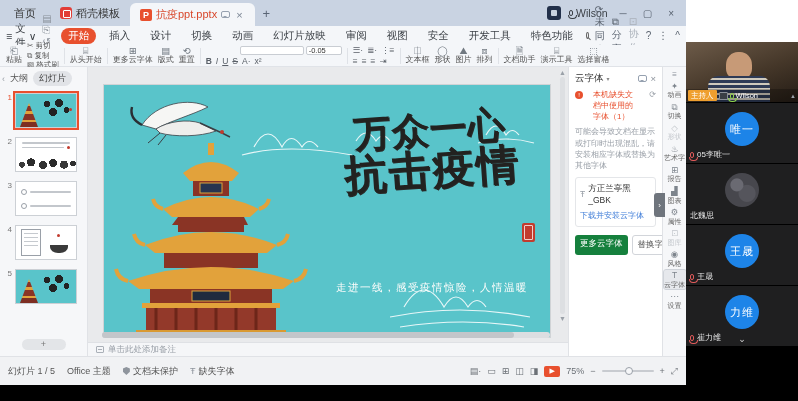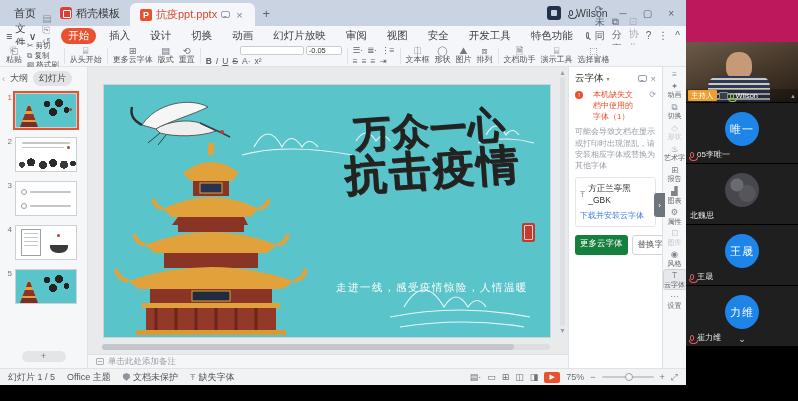--- a/index.html
+++ b/index.html
@@ -118,29 +118,29 @@
 
   
   .strip { width:24px; background:#f6f7f9; border-left:1px solid #e0e2e6; display:flex; flex-direction:column; align-items:center; padding-top:3px; gap:2px; position:relative; font-size:7px; color:#666; }
   .sitem { display:flex; flex-direction:column; align-items:center; line-height:1.1; padding:1px 0; width:22px; border-radius:2px; }
   .sitem .ig { font-size:8.5px; color:#7d848c; }
   .sitem.disabled, .sitem.disabled .ig { color:#c3c7cc; }
   .sitem.active { background:#e6e8ec; outline:1px solid #cfd3d9; }
   .collapse-handle { position:absolute; left:-9px; top:126px; width:11px; height:24px; background:#6f757d; color:#fff; border-radius:3px 0 0 3px; font-size:8px; display:flex; align-items:center; justify-content:center; }
 
   
-  .status { height:17px; background:#f1f2f4; border-top:1px solid #e0e2e6; display:flex; align-items:center; font-size:9px; color:#555; padding:0 8px; gap:12px; }
+  .status { height:29px; background:#f1f2f4; border-top:1px solid #e0e2e6; display:flex; align-items:center; font-size:9px; color:#555; padding:0 8px; gap:12px; }
   .st-right { margin-left:auto; display:flex; align-items:center; gap:6px; color:#6b7076; font-size:9px; }
   .play { width:16px; height:11px; background:#e8502e; color:#fff; border-radius:2px; font-size:7px; display:flex; align-items:center; justify-content:center; }
   .slider { width:52px; height:2px; background:#c8cbd0; border-radius:1px; position:relative; }
   .knob { position:absolute; left:46%; top:-3px; width:8px; height:8px; background:#f6f7f9; border:1px solid #9aa0a8; border-radius:50%; }
   .shield { width:7px; height:8px; background:#8f959d; clip-path:polygon(50% 0,100% 20%,100% 60%,50% 100%,0 60%,0 20%); }
 
   
-  .meet { position:absolute; left:686px; top:0; width:112px; height:342px; background:#be185d; }
+  .meet { position:absolute; left:686px; top:0; width:112px; height:342px; background:#ffffff; }
   .tile { position:relative; width:100%; height:61px; background:#1f1f20; border-bottom:1px solid #000; overflow:hidden; }
   .tile.video { background:linear-gradient(160deg,#6d5b49,#453729 55%,#241c15); }
   .face { position:absolute; left:40px; top:10px; width:26px; height:28px; background:#c79a77; border-radius:46% 46% 42% 42%; }
   .torso { position:absolute; left:22px; top:34px; width:62px; height:27px; border-radius:10px 10px 0 0; background:repeating-linear-gradient(0deg,#2e3a55 0 3px,#cfc9bc 3px 5px); }
   .vlabel { position:absolute; left:0; right:0; bottom:0; height:13px; display:flex; align-items:center; gap:2px; padding:0 2px; font-size:7.5px; color:#fff; background:rgba(0,0,0,.25); }
   .hostbadge { background:#ef9f2f; color:#fff; padding:0 3px; height:11px; line-height:11px; border-radius:1px; white-space:nowrap; }
   .share-ico { width:9px; height:8px; background:#3a3f45; border:1px solid #8a9098; border-radius:1px; }
   .sig { margin-left:auto; color:#9aa0a8; font-size:6px; }
   .avatar { position:absolute; left:50%; top:9px; transform:translateX(-50%); width:34px; height:34px; border-radius:50%; background:#1d84e8; color:#fff; font-size:11px; display:flex; align-items:center; justify-content:center; letter-spacing:1px; }
   .avatar.art { background:radial-gradient(circle at 35% 35%,#6a6a72 6px,transparent 7px),radial-gradient(circle at 65% 60%,#55555c 8px,transparent 9px),#47474d; }

